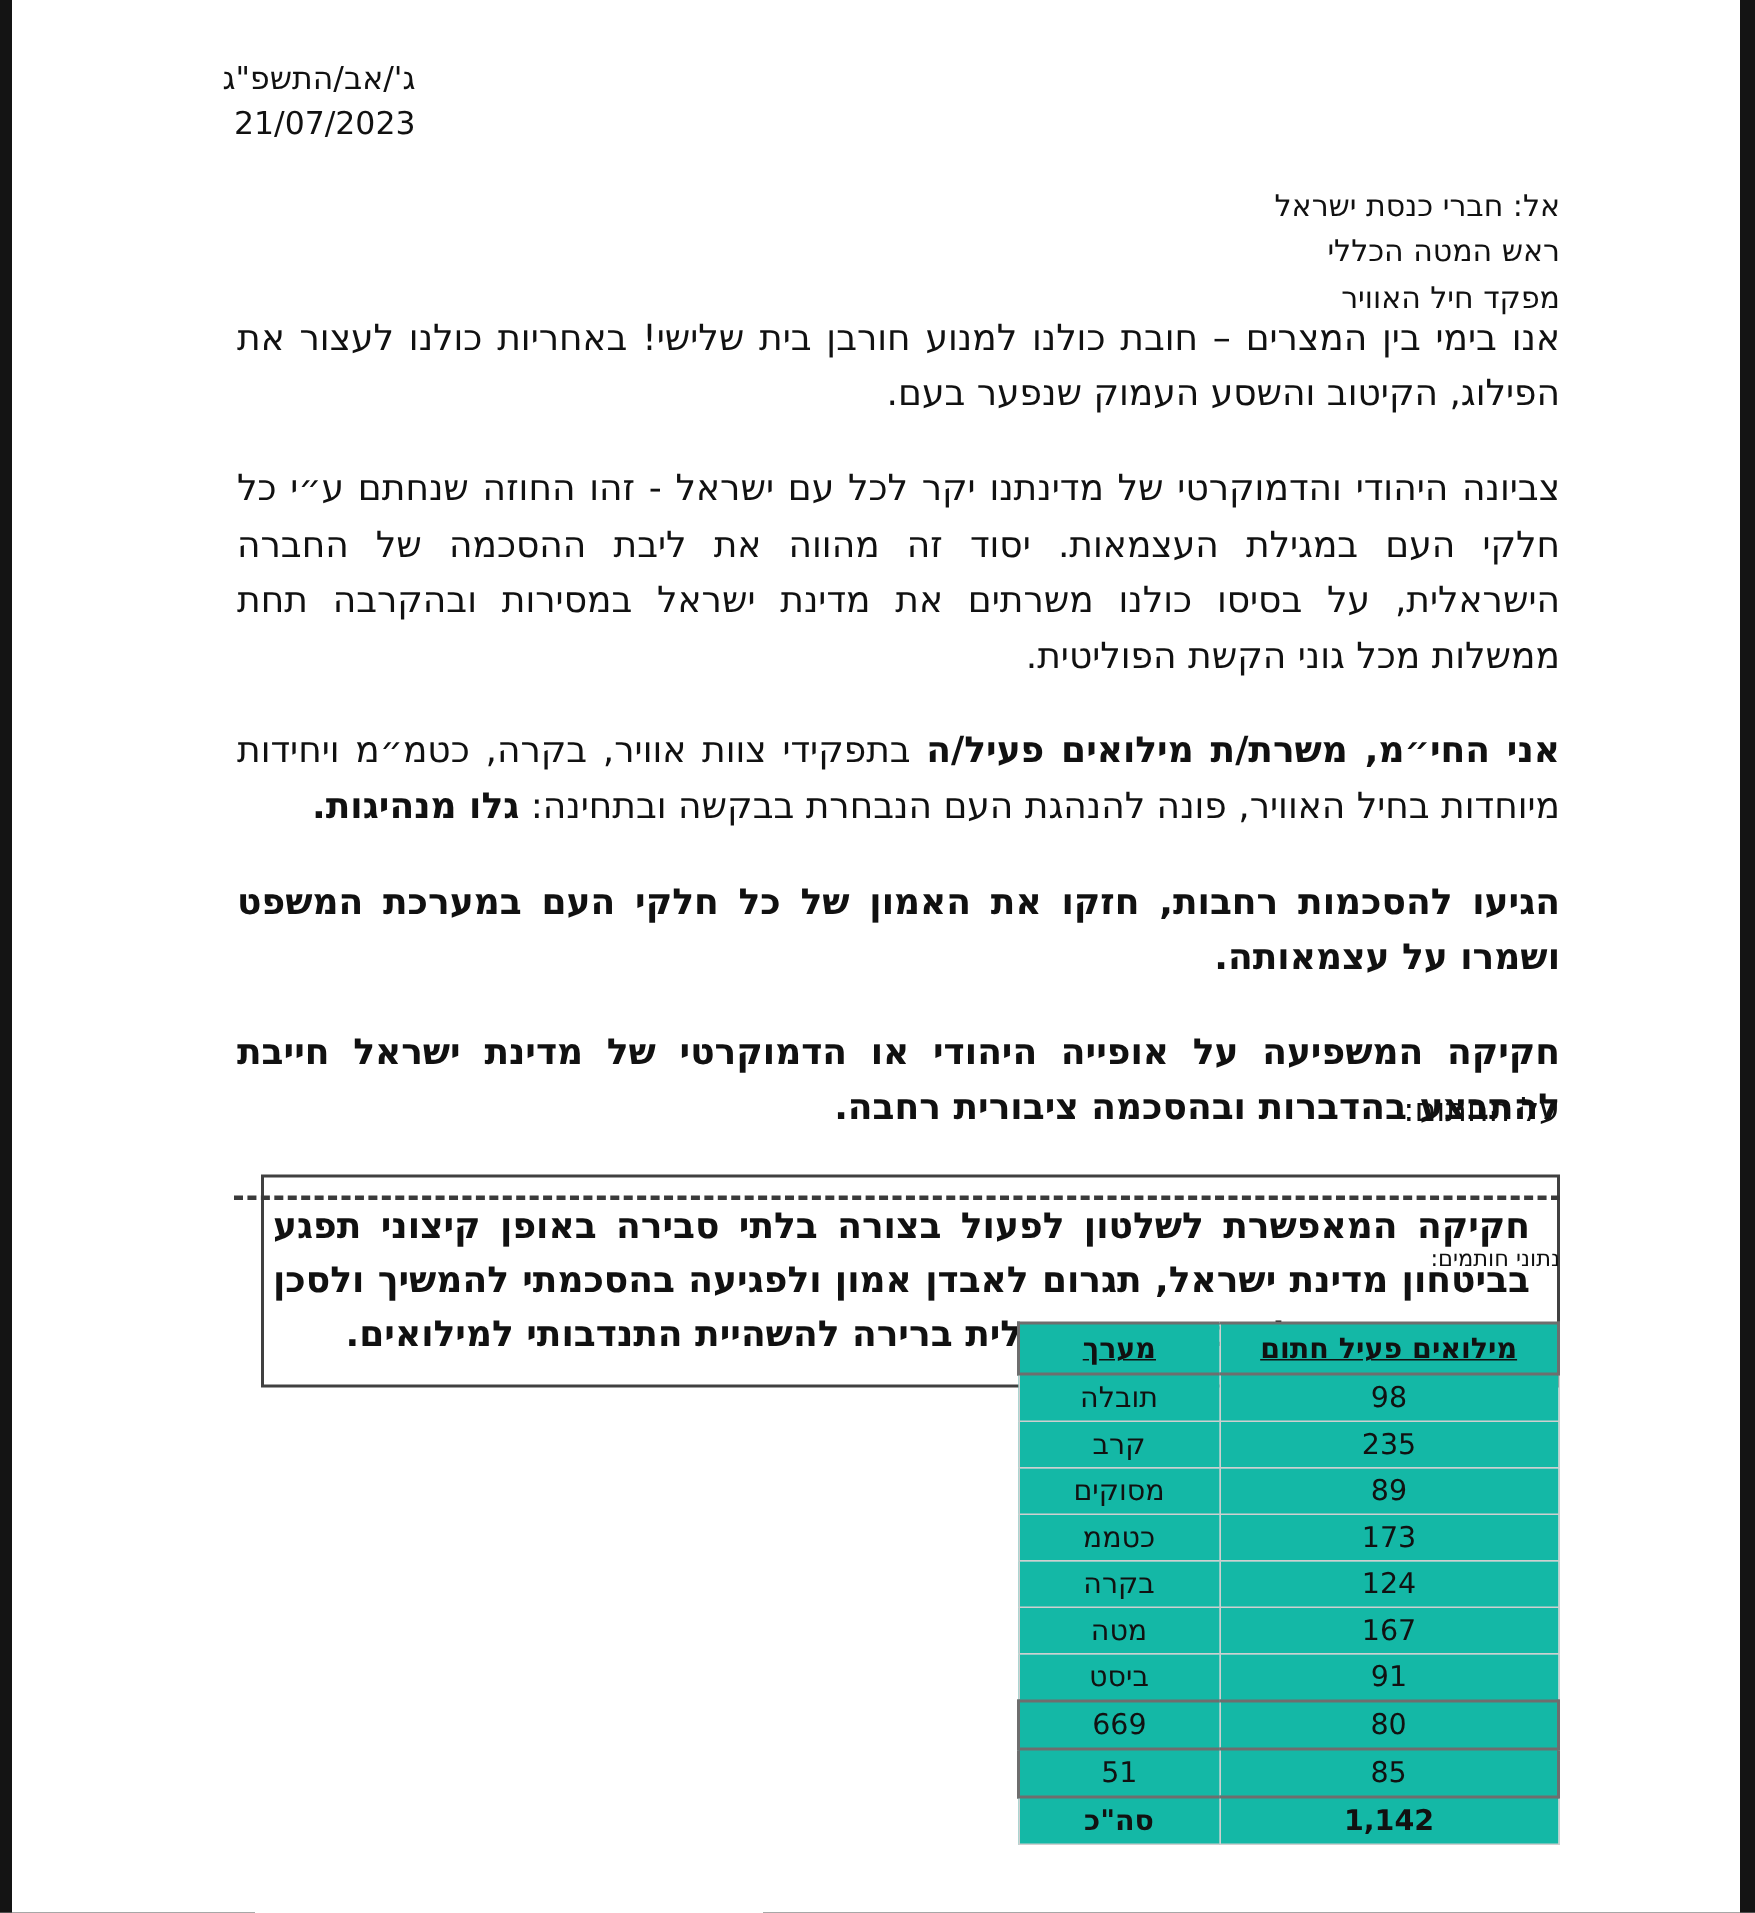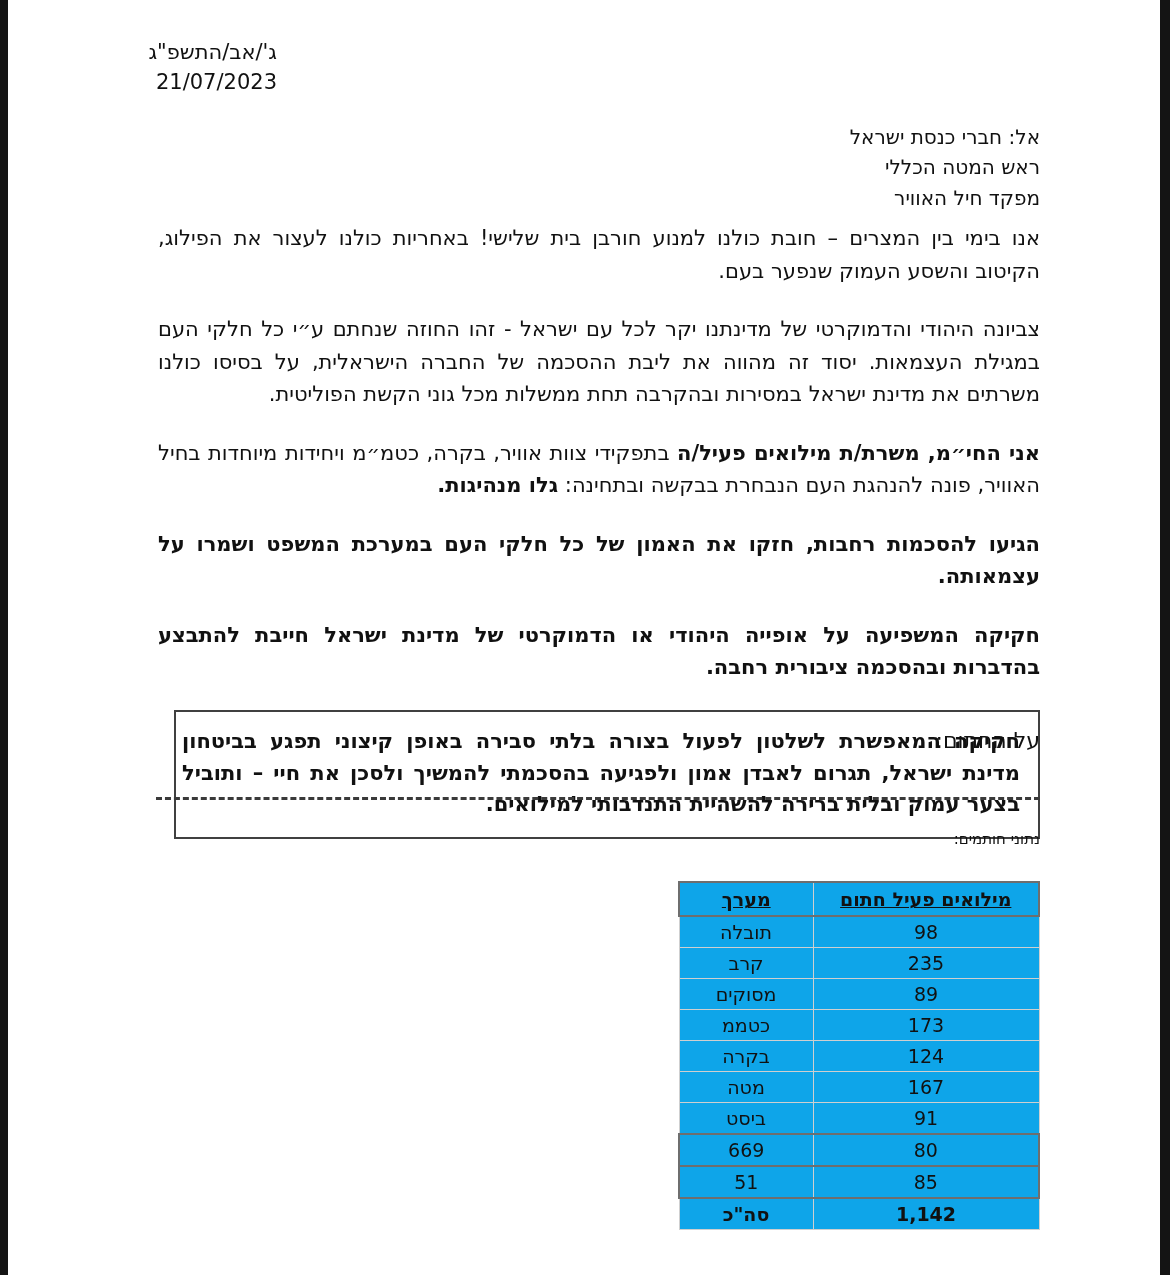--- a/index.html
+++ b/index.html
@@ -53,24 +53,24 @@
     right: 120px;
     text-align: right;
     font-size: 20px;
     line-height: 1.52;
   }
   .addressee .line { display: block; }
 
   
   .body-area {
     position: absolute;
-    top: 222px;
+    top: 207px;
     right: 120px;
     width: 882px;
-    font-size: 21px;
+    font-size: 24px;
     line-height: 1.55;
     text-align: justify;
     text-align-last: right;
   }
 
   .para {
     margin: 0 0 26px 0;
     text-align: justify;
     text-align-last: right;
   }
@@ -129,21 +129,21 @@
   table.summary col.c-count { width: 226px; }
 
   table.summary th,
   table.summary td {
     border: 1px solid #cfcfcf;
     height: 30px;
     padding: 0 10px;
     text-align: center;
     vertical-align: middle;
     color: #111;
-    background: #0ea5e9;
+    background: #14b8a6;
   }
 
   table.summary thead th {
     border-top: 2px solid #6e6e6e;
     border-bottom: 2px solid #6e6e6e;
     font-weight: bold;
     height: 32px;
   }
   table.summary thead th .u {
     text-decoration: underline;

